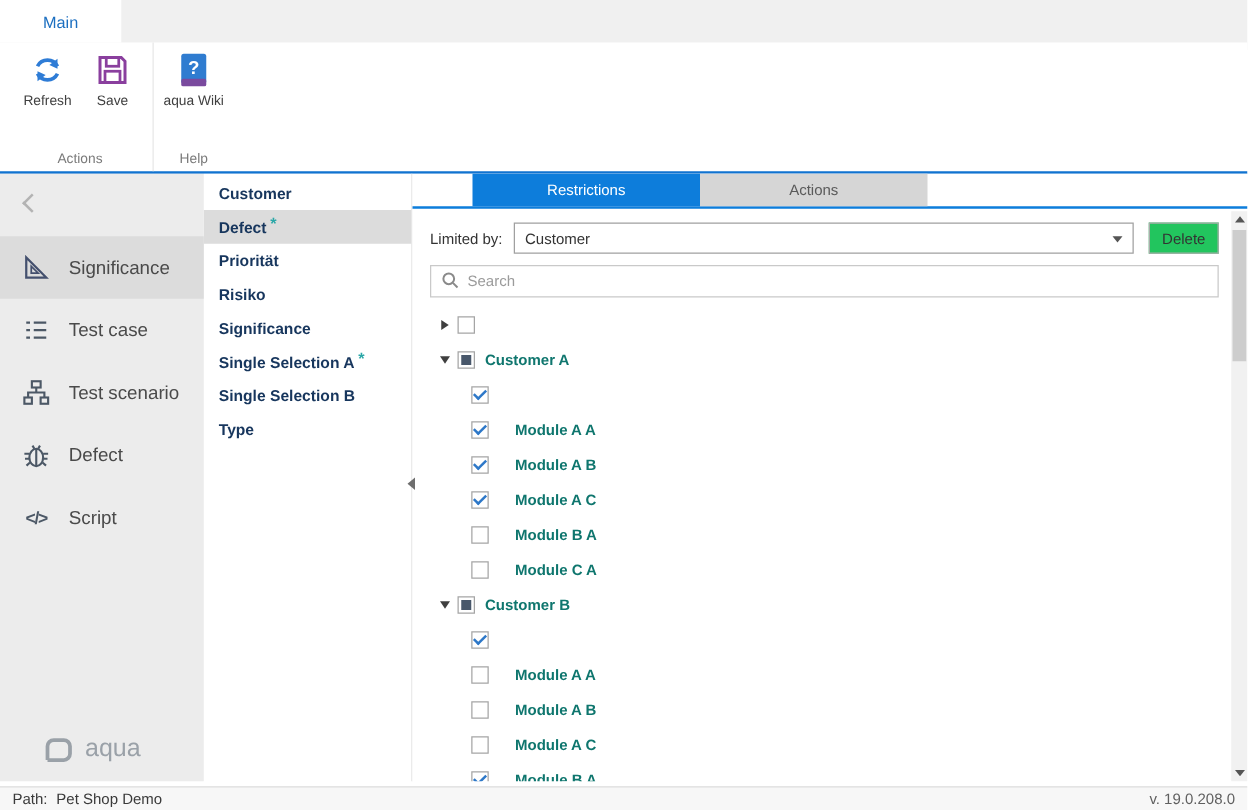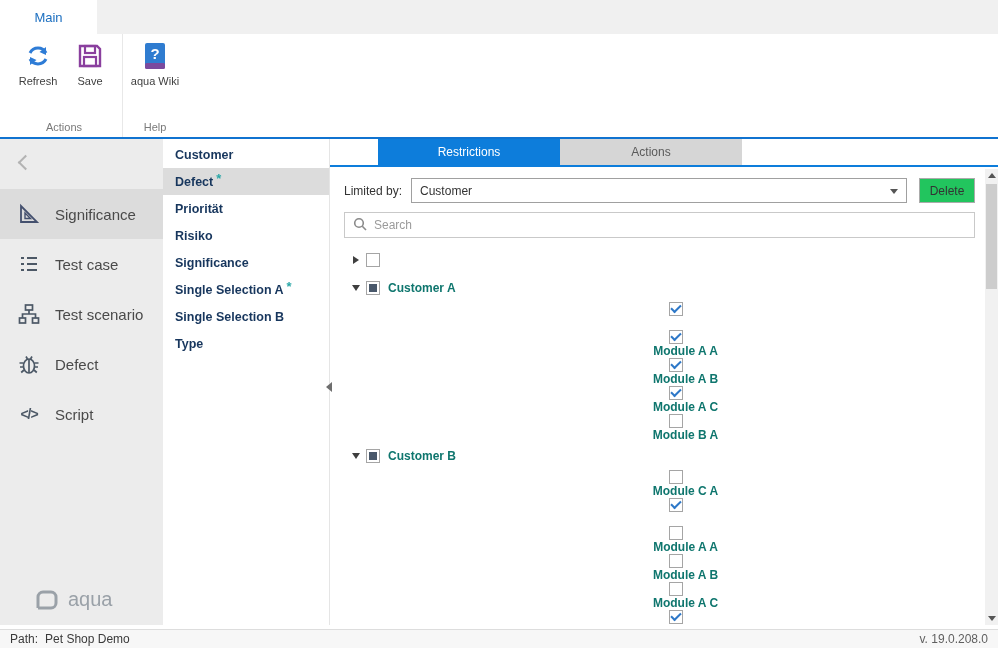--- a/index.html
+++ b/index.html
@@ -51,21 +51,21 @@
   .combo{flex:1;height:25px;border:1px solid #a0a0a0;display:flex;align-items:center;padding:0 24px 0 8px;position:relative;background:#fff;cursor:pointer;}
   .combo-chevron{position:absolute;right:8px;top:10px;width:0;height:0;border-left:4px solid transparent;border-right:4px solid transparent;border-top:5px solid #555;}
   .delete-btn{margin-left:12px;width:56px;height:25px;border:1px solid #ababab;background:#22c55e;font-size:12px;color:#333;font-family:inherit;cursor:pointer;}
   .searchbox{height:26px;border:1px solid #c9c9c9;display:flex;align-items:center;padding:0 8px;margin-bottom:8px;background:#fff;}
   .searchbox input{border:none;outline:none;flex:1;font-size:12px;font-family:inherit;color:#333;margin-left:7px;background:transparent;}
   .searchbox input::placeholder{color:#9b9b9b;}
 
   
   .tree-row{height:28px;display:flex;align-items:center;}
   .tree-row.lvl0{padding-left:4px;}
-  .tree-row.lvl1{padding-left:31px;flex-direction:column;}
+  .tree-row.lvl1{padding-left:31px;}
   .exp{width:16px;height:16px;display:inline-flex;align-items:center;justify-content:center;flex:none;cursor:pointer;}
   .exp.right::before{content:"";border-top:4px solid transparent;border-bottom:4px solid transparent;border-left:6px solid #3f3f3f;}
   .exp.down::before{content:"";border-left:4px solid transparent;border-right:4px solid transparent;border-top:6px solid #3f3f3f;}
   .cb{width:14px;height:14px;border:1px solid #a5a5a5;background:#fff;flex:none;display:flex;align-items:center;justify-content:center;margin-left:2px;cursor:pointer;}
   .cb.checked::after{content:"";width:8px;height:4px;border-left:2px solid #2e78c8;border-bottom:2px solid #2e78c8;transform:rotate(-45deg) translate(1px,-1px);}
   .cb.partial::after{content:"";width:8px;height:8px;background:#49586b;}
   .tree-label{font-weight:bold;color:#0f766e;font-size:12px;white-space:nowrap;}
   .lvl0 .tree-label{margin-left:8px;}
   .lvl1 .tree-label{margin-left:21px;}
 
@@ -271,30 +271,30 @@
             <span class="tree-label">Module A B</span>
           </div>
           <div class="tree-row lvl1">
             <span class="cb checked"></span>
             <span class="tree-label">Module A C</span>
           </div>
           <div class="tree-row lvl1">
             <span class="cb unchecked"></span>
             <span class="tree-label">Module B A</span>
           </div>
+          <div class="tree-row lvl1">
+            <span class="cb unchecked"></span>
+            <span class="tree-label">Module C A</span>
+          </div>
           <div class="tree-row lvl0">
             <span class="exp down"></span>
             <span class="cb partial"></span>
             <span class="tree-label">Customer B</span>
           </div>
           <div class="tree-row lvl1">
-            <span class="cb unchecked"></span>
-            <span class="tree-label">Module C A</span>
-          </div>
-          <div class="tree-row lvl1">
             <span class="cb checked"></span>
           </div>
           <div class="tree-row lvl1">
             <span class="cb unchecked"></span>
             <span class="tree-label">Module A A</span>
           </div>
           <div class="tree-row lvl1">
             <span class="cb unchecked"></span>
             <span class="tree-label">Module A B</span>
           </div>

